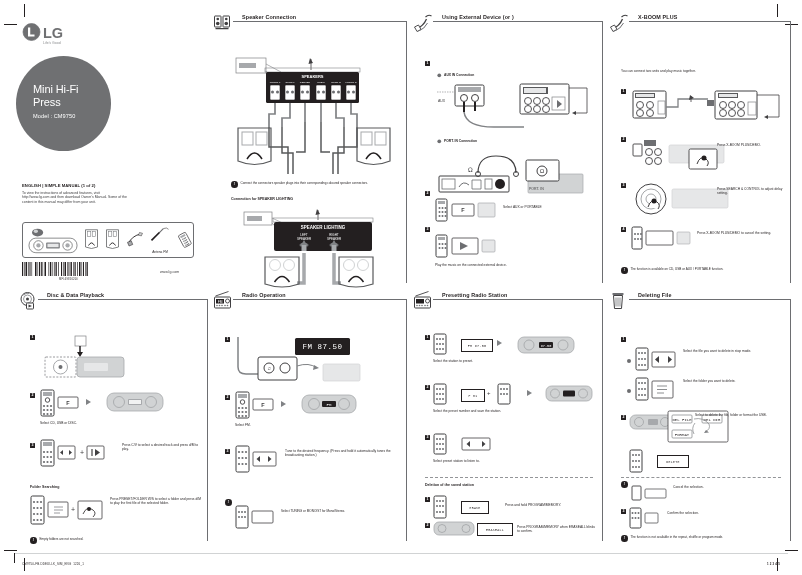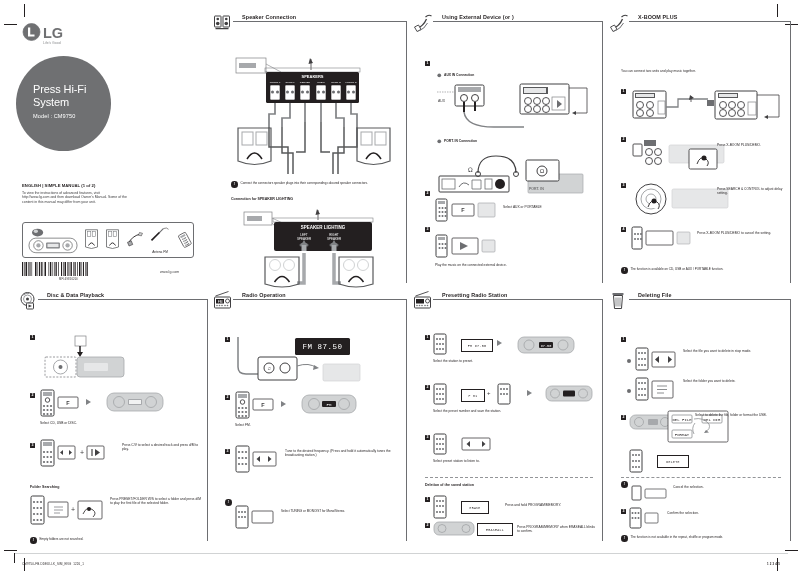--- a/index.html
+++ b/index.html
@@ -126,22 +126,22 @@
       <circle cx="19" cy="20" r="17" fill="#6f7072"></circle>
       <path d="M12 11 v18 h13 v-4 h-8.5 v-14 z" fill="#ffffff"></path>
       <path d="M34 20 a9 9 0 1 0 0 .01" fill="none"></path>
       <circle cx="19" cy="20" r="17" fill="none" stroke="#6f7072" stroke-width="1.4"></circle>
       <text x="42" y="31" font-family="Liberation Sans, sans-serif" font-size="29" font-weight="bold" fill="#6f7072">LG</text>
       <text x="42" y="43" font-family="Liberation Sans, sans-serif" font-size="7" fill="#8b8d8f">Life's Good</text>
     </svg>
 
     <div class="cover-circle">
       <div class="t1">
-        <span>Press Hi-Fi</span><br>
-        <span>System</span>
+        <span>Mini Hi-Fi</span><br>
+        <span>Press</span>
       </div>
       <div class="t2">Model : CM9750</div>
     </div>
 
     <div class="cover-text">
       <div class="lang">ENGLISH | SIMPLE MANUAL (1 of 2)</div>
       <p>To view the instructions of advanced features, visit http://www.lg.com and then download Owner's Manual. Some of the content in this manual may differ from your unit.</p>
     </div>
 
     <div class="acc-box">

